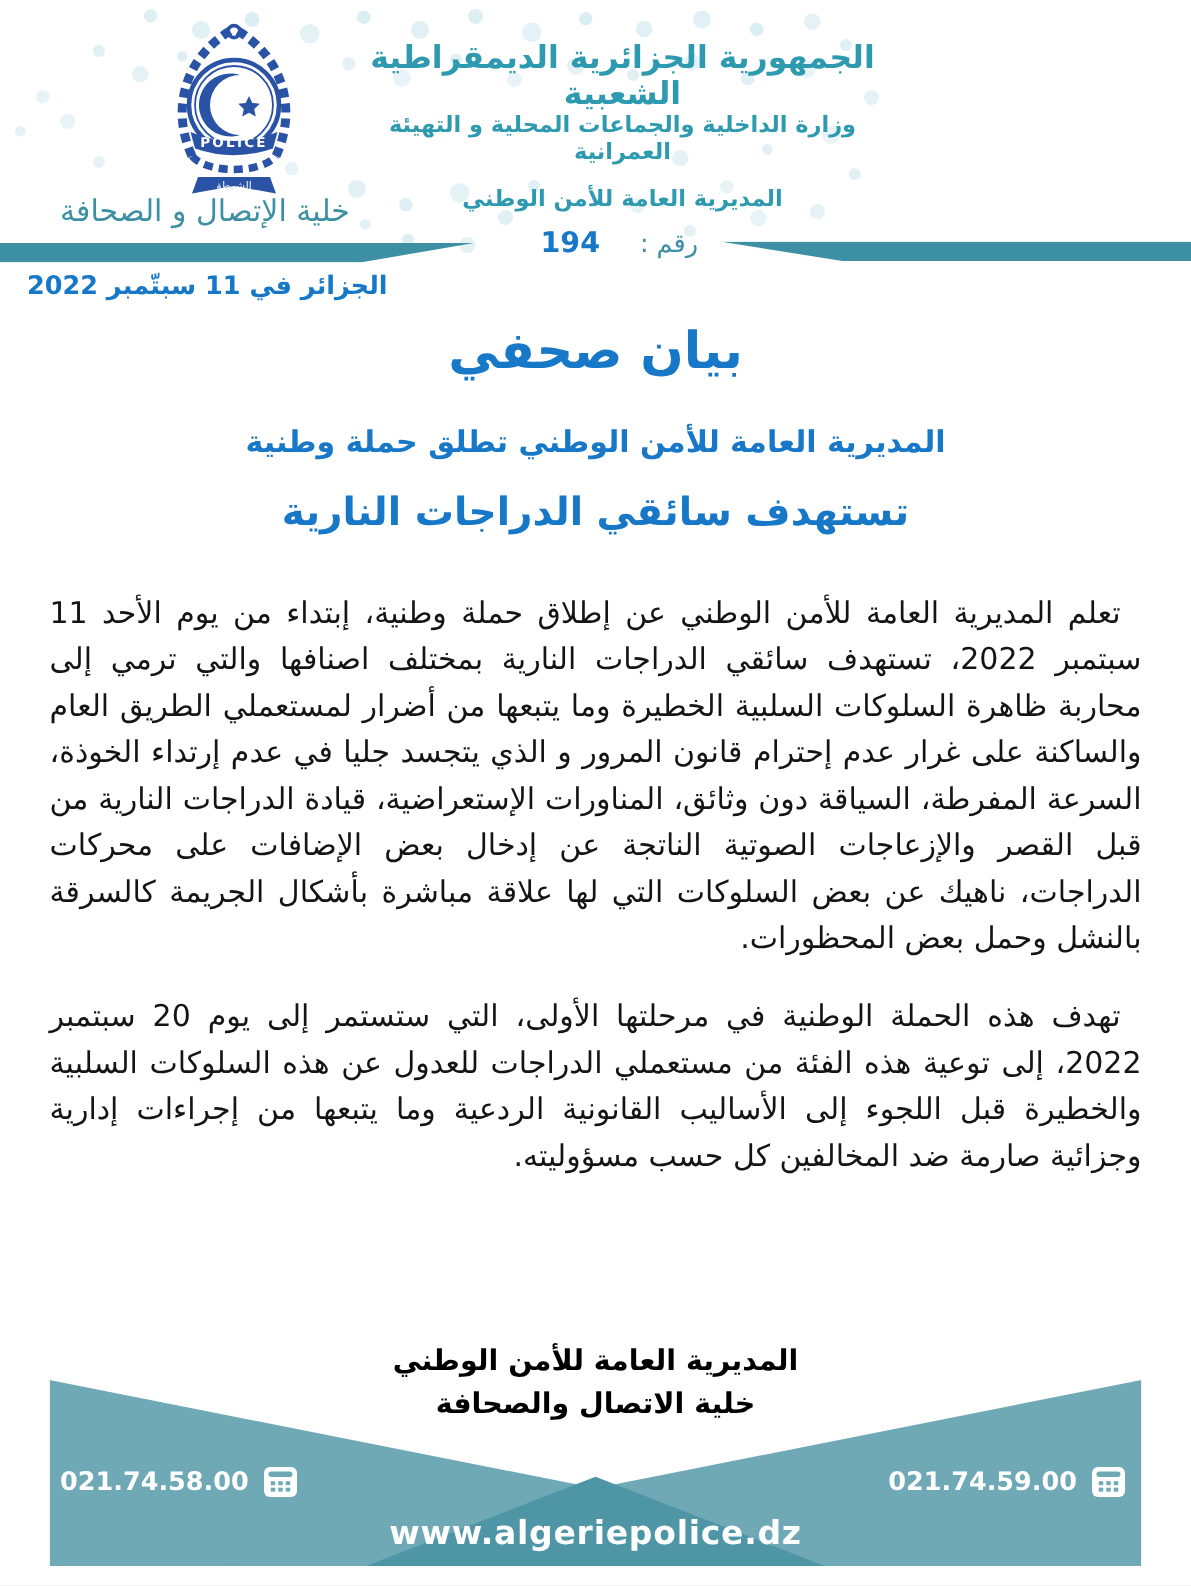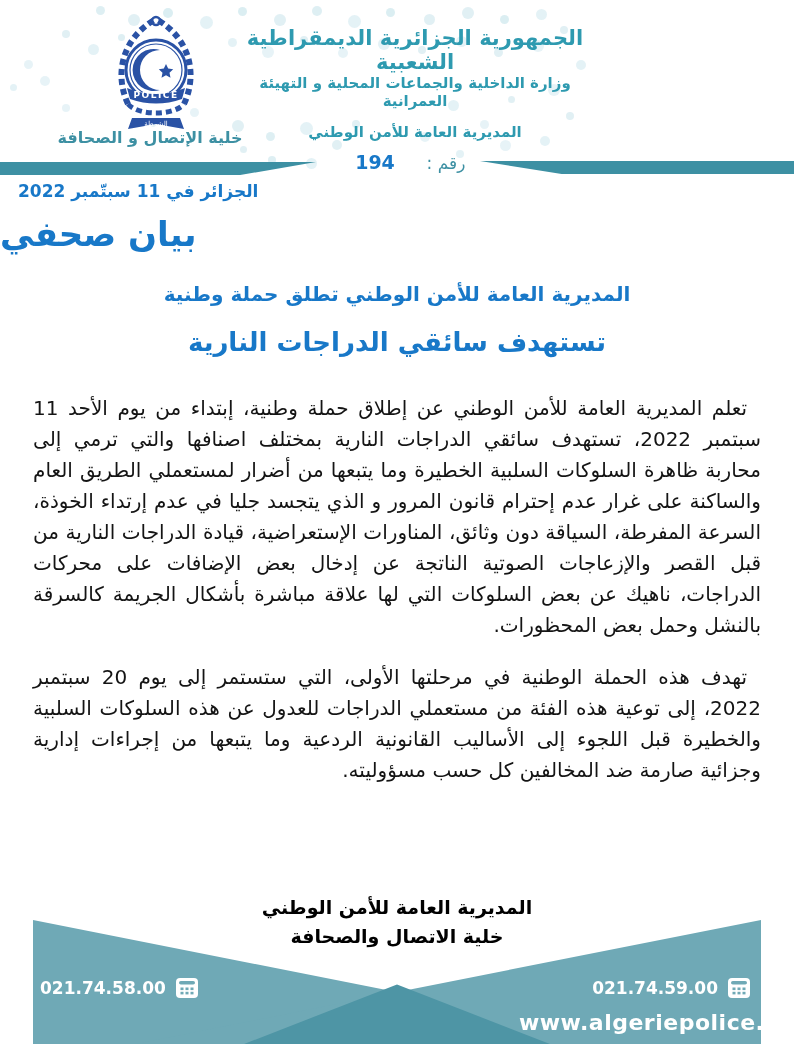--- a/index.html
+++ b/index.html
@@ -29,34 +29,34 @@
   .org{position:absolute;left:225px;top:26px;width:380px;text-align:center;color:var(--teal_text);direction:rtl;z-index:2;}
   .org .l1{font-size:21px;font-weight:bold;}
   .org .l2{font-size:15px;font-weight:bold;margin-bottom:13px;}
   .org .l3{font-size:15px;font-weight:bold;}
   .badge{
     position:absolute;left:604px;top:17px;width:118px;height:136px;
     background:var(--teal);border-radius:10px 10px 18px 18px;
     display:flex;flex-direction:column;align-items:center;justify-content:center;gap:10px;
     color:#fff;font-weight:bold;font-size:27px;direction:rtl;z-index:2;
   }
-  .comms{position:absolute;left:40px;top:128px;width:220px;text-align:center;
-    color:var(--teal);font-size:16px;font-weight:bold;direction:rtl;z-index:2;}
+  .comms{position:absolute;left:40px;top:128px;width:220px;text-align:left;
+    color:var(--teal);font-size:20px;font-weight:normal;direction:rtl;z-index:2;}
   .swoosh-left{position:absolute;left:0;top:162px;width:316px;height:13px;background:var(--teal);
     clip-path:polygon(0 0,100% 0,76% 100%,0 100%);z-index:2;}
   .swoosh-right{position:absolute;left:480px;top:161px;width:314px;height:13px;background:var(--teal);
     clip-path:polygon(0 0,100% 0,100% 100%,26% 100%);z-index:2;}
-  .doc-number-value{position:absolute;left:350px;top:151px;width:50px;text-align:center;
+  .doc-number-value{position:absolute;left:350px;top:151px;width:50px;text-align:right;
     color:var(--blue);font-size:19px;font-weight:bold;z-index:2;}
   .doc-number-label{position:absolute;left:420px;top:153px;width:52px;text-align:center;
     color:var(--teal);font-size:17px;font-weight:normal;direction:rtl;z-index:2;}
   .date-line{position:absolute;left:18px;top:181px;color:var(--blue);
     font-size:17px;font-weight:bold;direction:rtl;z-index:2;}
   
-  .main-title{position:absolute;left:0;top:214px;width:794px;text-align:left;
+  .main-title{position:absolute;left:0;top:214px;width:794px;text-align:center;
     color:var(--blue);font-size:34px;font-weight:bold;direction:rtl;z-index:2;}
   .subtitle1{position:absolute;left:0;top:282px;width:794px;text-align:center;
     color:var(--blue);font-size:20px;font-weight:bold;direction:rtl;z-index:2;}
   .subtitle2{position:absolute;left:0;top:327px;width:794px;text-align:center;
     color:var(--blue);font-size:26px;font-weight:bold;direction:rtl;z-index:2;}
   
   .body-text{position:absolute;left:33px;top:393px;width:728px;direction:rtl;
     color:var(--body_text);font-size:20px;line-height:31px;text-align:justify;z-index:2;}
   .body-text p{margin-bottom:21px;text-indent:14px;}
   .signature{position:absolute;left:0;top:893px;width:794px;text-align:center;direction:rtl;
@@ -64,21 +64,21 @@
   
   .footer-shapes{position:absolute;left:33px;top:920px;width:728px;height:124px;z-index:2;}
   .tri{position:absolute;left:0;top:0;width:100%;height:100%;}
   .tri-left{background:var(--footer_light);clip-path:polygon(0 0,86% 100%,0 100%);}
   .tri-right{background:var(--footer_light);clip-path:polygon(100% 0,100% 100%,14% 100%);}
   .tri-center{background:var(--footer_dark);clip-path:polygon(50% 52%,29% 100%,71% 100%);}
   .phone{position:absolute;display:flex;gap:10px;color:#fff;
     font-size:17px;font-weight:bold;z-index:4;}
   .phone-left{left:40px;top:978px;}
   .phone-right{right:44px;top:978px;}
-  .website{position:absolute;left:0;top:1010px;width:794px;text-align:right;color:#fff;
+  .website{position:absolute;left:0;top:1010px;width:794px;text-align:center;color:#fff;
     font-size:22px;font-weight:bold;letter-spacing:.5px;z-index:4;}
 </style>
 </head>
 <body>
 
 <div class="page">
 
   <div id="dots">
       <span class="dot" style="left: 96px; top: 6px; width: 9px; height: 9px; opacity: 0.55;"></span>
       <span class="dot" style="left: 128px; top: 14px; width: 12px; height: 12px; opacity: 0.5;"></span>

